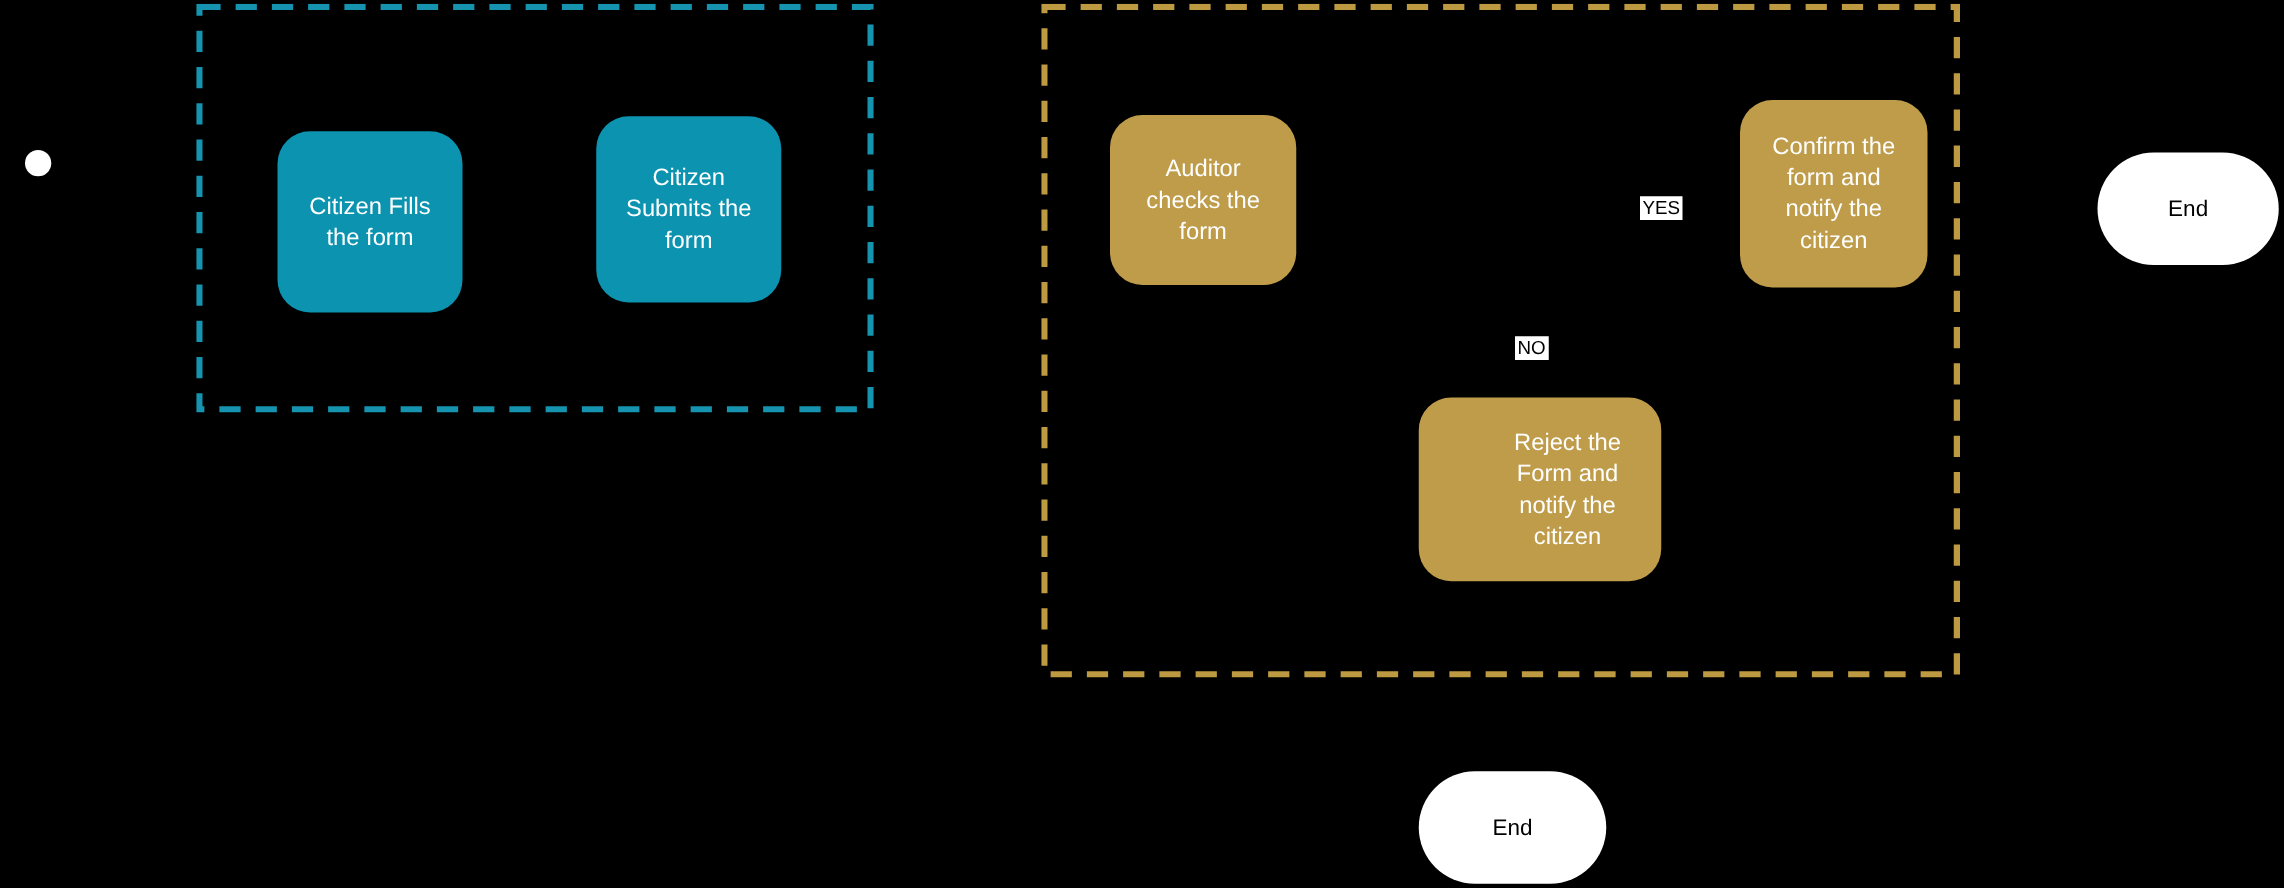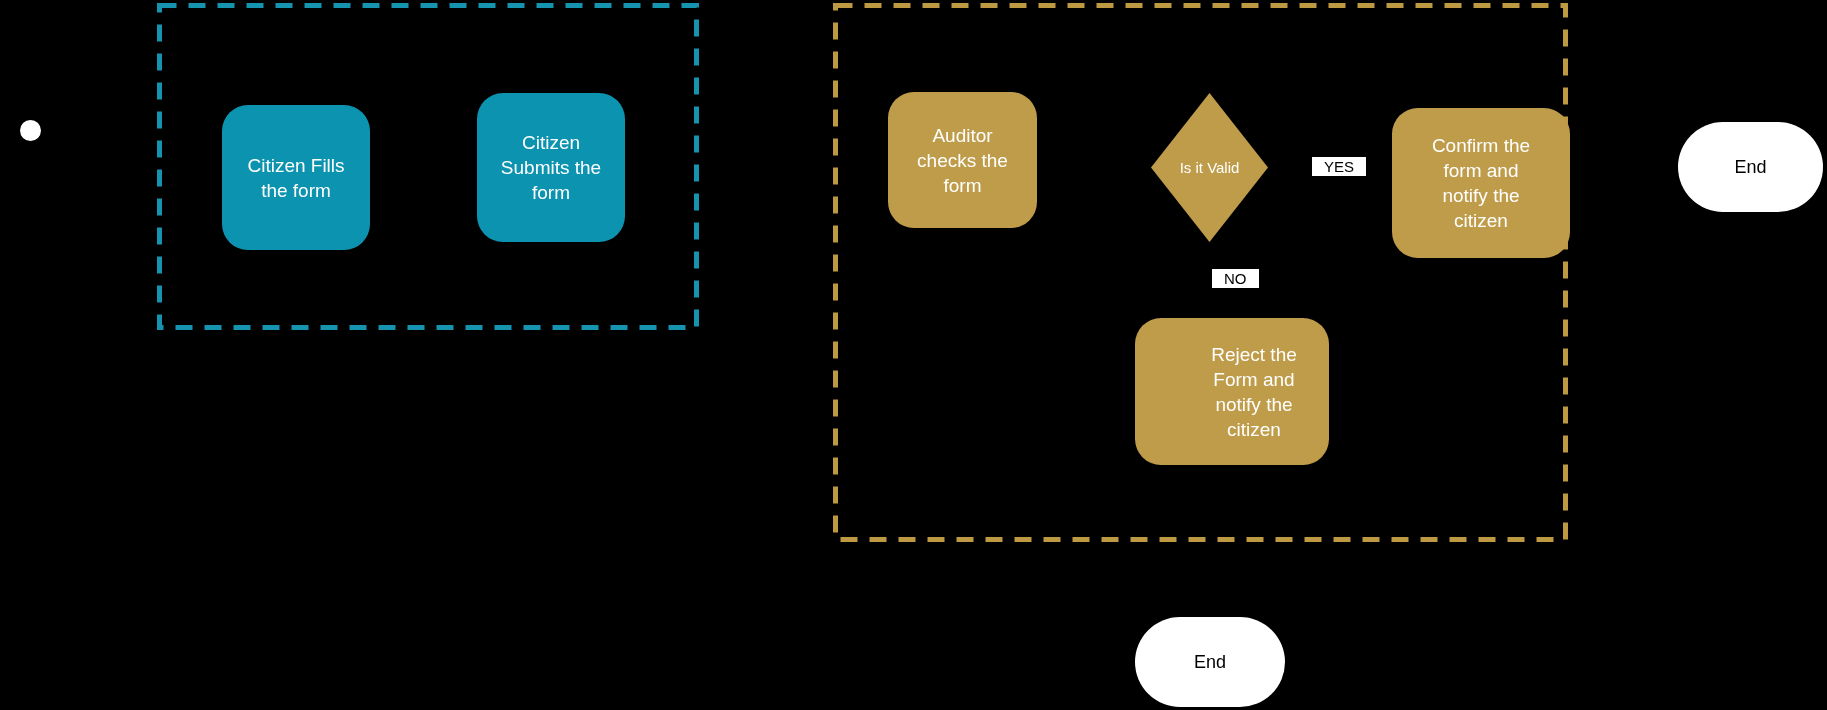--- a/index.html
+++ b/index.html
@@ -39,21 +39,21 @@
     font-size: 19px;
     line-height: 25px;
     white-space: pre-line;
   }
   .task.teal { background: var(--teal_fill, #0c93b0); }
   .task.gold { background: var(--gold_fill, #bf9c4a); }
 
   #node-fill-form   { left: 222px;  top: 105px;  width: 148px; height: 145px; }
   #node-submit-form { left: 477px;  top: 93px;  width: 148px; height: 149px; }
   #node-auditor     { left: 888px;  top: 92px;  width: 149px; height: 136px; }
-  #node-confirm     { left: 1392px; top: 108px;  width: 178px; height: 150px; }
+  #node-confirm     { left: 1392px; top: 80px;  width: 150px; height: 150px; }
   #node-reject      { left: 1135px; top: 318px; width: 150px; height: 147px; padding-left: 44px; }
 
   
   .gateway {
     position: absolute;
     left: 1151px; top: 93px;
     width: 117px; height: 149px;
     background: var(--gold_fill, #bf9c4a);
     clip-path: polygon(50% 0, 100% 50%, 50% 100%, 0 50%);
     display: flex;
@@ -64,21 +64,21 @@
     font-size: 15px;
   }
 
   
   .edge-label {
     position: absolute;
     background: var(--label_bg, #fff);
     color: var(--label_text, #000);
     font-size: 15px;
     line-height: 19px;
-    padding: 0 12px;
+    padding: 0 2px;
   }
   #label-yes { left: 1312px; top: 157px; }
   #label-no  { left: 1212px; top: 269px; }
 
   
   .end-event {
     position: absolute;
     background: var(--end_fill, #fff);
     color: var(--end_text, #000);
     border-radius: 45px;
@@ -113,21 +113,20 @@
 the form</div>
 
   <div class="task teal" id="node-submit-form">Citizen
 Submits the
 form</div>
 
   <div class="task gold" id="node-auditor">Auditor
 checks the
 form</div>
 
-  <div class="gateway" id="gateway-valid">Is it Valid</div>
 
   <div class="edge-label" id="label-yes">YES</div>
 
   <div class="edge-label" id="label-no">NO</div>
 
   <div class="task gold" id="node-confirm">Confirm the
 form and
 notify the
 citizen</div>
 

